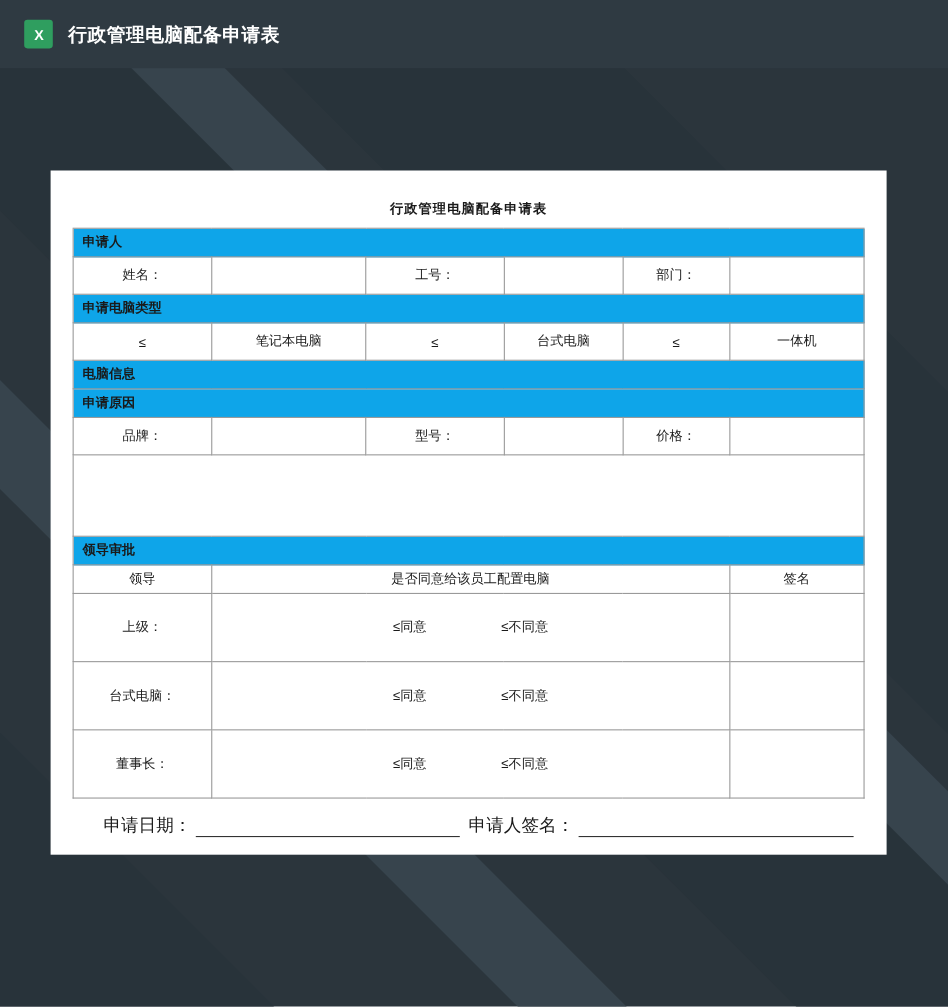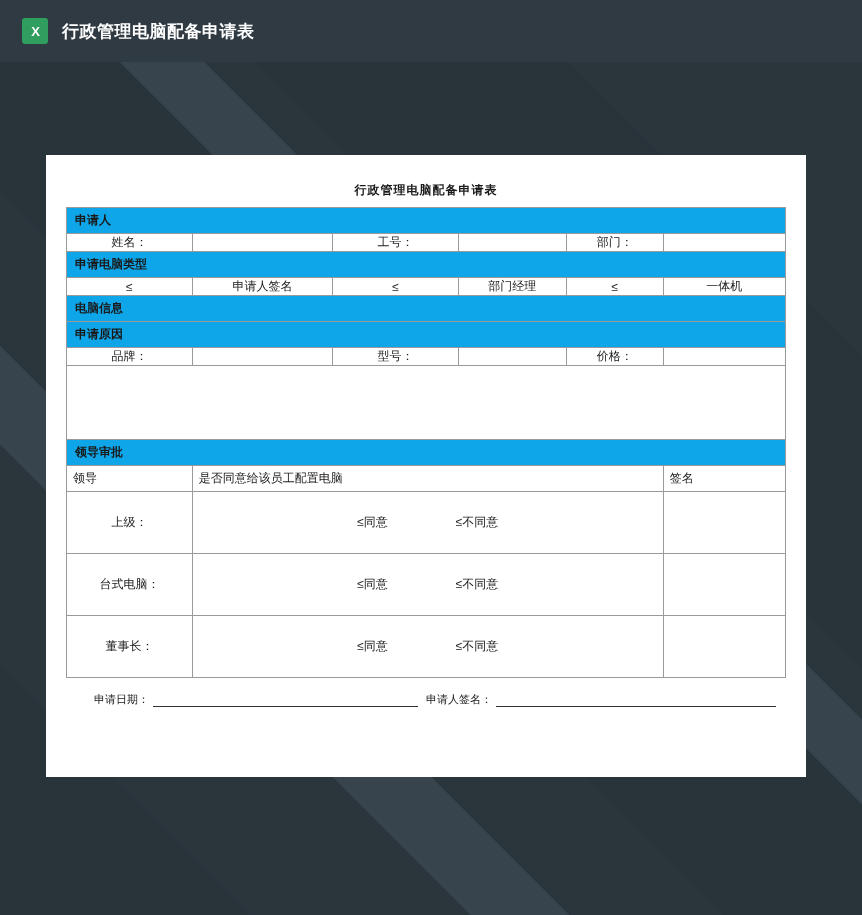--- a/index.html
+++ b/index.html
@@ -77,21 +77,21 @@
   table.form {
     width: 100%;
     border-collapse: collapse;
     table-layout: fixed;
   }
   table.form td {
     border: 1px solid #9a9a9a;
     font-size: 12px;
     color: #1a1a1a;
     padding: 0 6px;
-    height: 18px;
+    height: 34px;
     vertical-align: middle;
   }
   .doc-title {
     border: 1px solid #ffffff !important;
     border-bottom: 1px solid #9a9a9a !important;
     text-align: center;
     font-size: 15px;
     font-weight: bold;
     height: 34px !important;
     letter-spacing: 1px;
@@ -101,36 +101,36 @@
     font-weight: bold;
     font-size: 12.5px;
     height: 26px !important;
     padding-left: 8px !important;
   }
   .lbl { text-align: center; }
   .blank { background: #ffffff; }
   .ctr { text-align: center; }
   .reason-cell { height: 74px !important; }
   .hdr-row td {
-    text-align: left;
+    text-align: center;
     height: 26px !important;
   }
   .approve-row td { height: 62px !important; }
   .approve-opts {
     text-align: center;
     font-size: 12px;
   }
   .approve-opts .opt { display: inline-block; }
   .approve-opts .opt + .opt { margin-left: 68px; }
 
   .footer-row {
     display: flex;
     align-items: flex-end;
     margin-top: 14px;
-    font-size: 11px;
+    font-size: 16px;
     color: #1a1a1a;
     padding: 0 2px;
   }
   .footer-field {
     display: flex;
     align-items: flex-end;
     flex: 1;
   }
   .footer-field .fl { white-space: nowrap; padding-left: 26px; }
   .footer-field .line {
@@ -187,23 +187,23 @@
       <td class="lbl">部门：</td>
       <td class="blank"></td>
     </tr>
 
     <tr>
       <td class="section" colspan="6">申请电脑类型</td>
     </tr>
 
     <tr>
       <td class="ctr">≤</td>
-      <td class="ctr">申请人签名</td>
+      <td class="ctr">笔记本电脑</td>
       <td class="ctr">≤</td>
-      <td class="ctr">部门经理</td>
+      <td class="ctr">台式电脑</td>
       <td class="ctr">≤</td>
       <td class="ctr">一体机</td>
     </tr>
 
     <tr>
       <td class="section" colspan="6">电脑信息</td>
     </tr>
 
     <tr>
       <td class="section" colspan="6">申请原因</td>

